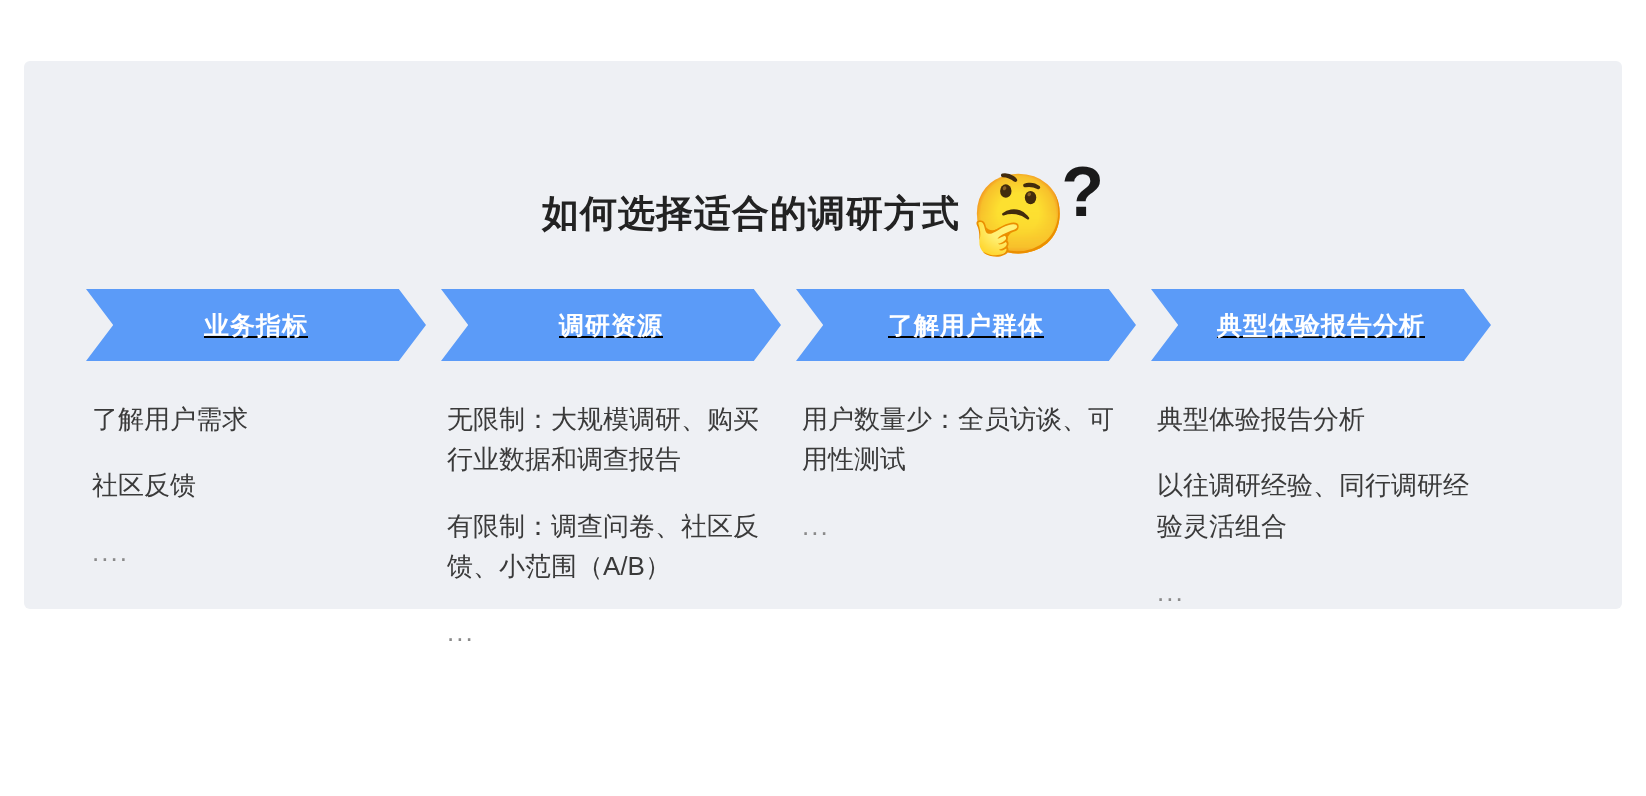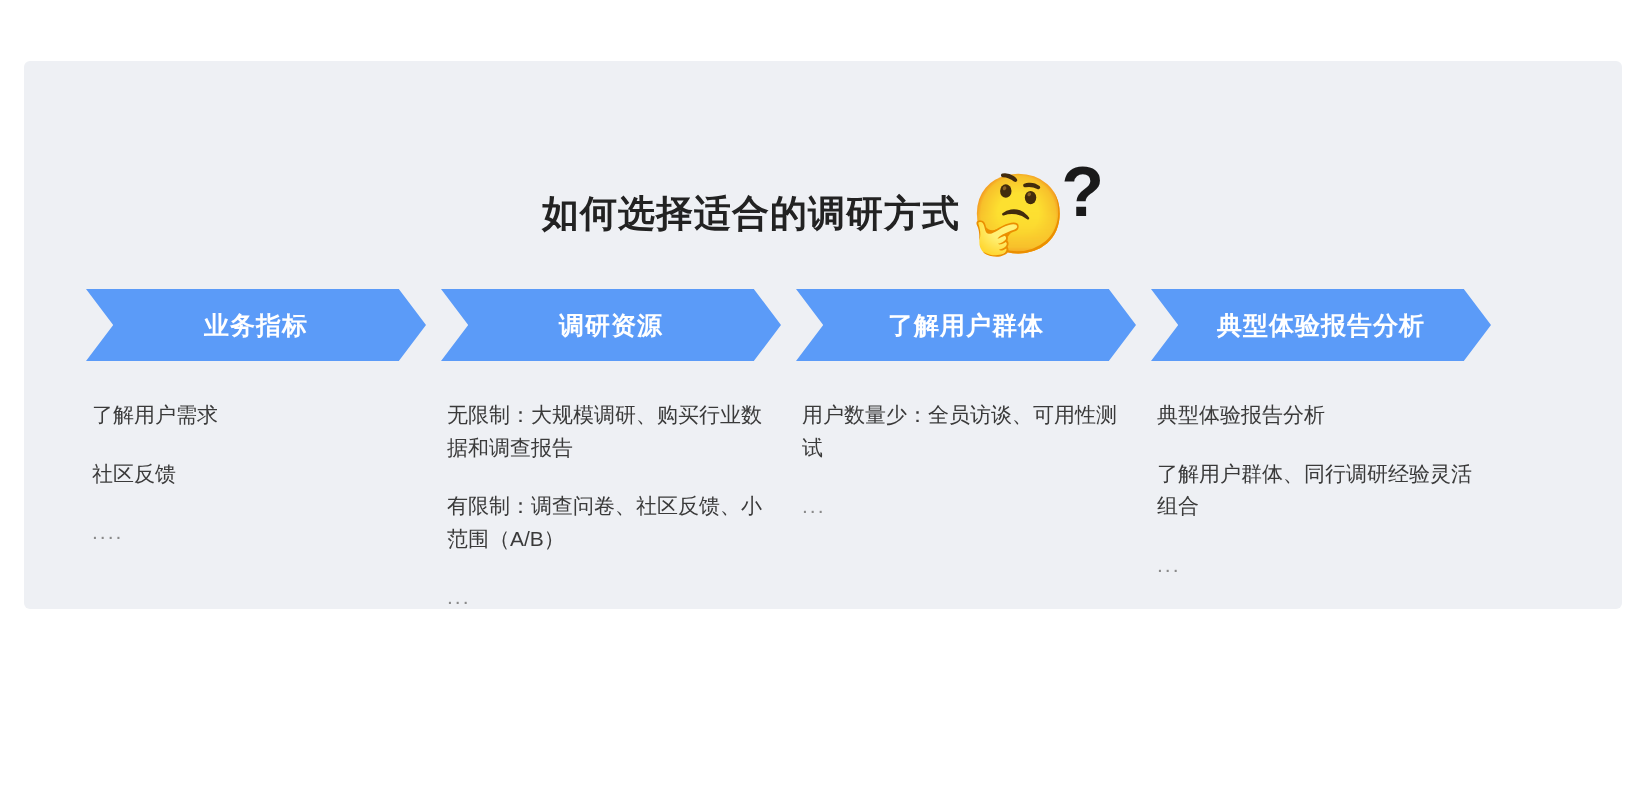--- a/index.html
+++ b/index.html
@@ -74,20 +74,21 @@
     position: relative;
   }
   .column:last-child { margin-right: 0; }
 
   .chevron {
     position: relative;
     height: 72px;
     display: flex;
     align-items: center;
     justify-content: center;
+    text-decoration: underline;
   }
   .chevron .shape {
     position: absolute;
     left: 0;
     top: 0;
     width: 100%;
     height: 100%;
     background: #5b9bf8;
     -webkit-clip-path: polygon(0 0, 92% 0, 100% 50%, 92% 100%, 0 100%, 8% 50%);
     clip-path: polygon(0 0, 92% 0, 100% 50%, 92% 100%, 0 100%, 8% 50%);
@@ -101,21 +102,21 @@
     z-index: 2;
     white-space: nowrap;
   }
 
   .items {
     margin-top: 38px;
     padding-left: 6px;
     padding-right: 18px;
   }
   .item {
-    font-size: 21px;
+    font-size: 26px;
     color: #3a3a3a;
     line-height: 1.55;
     margin-bottom: 26px;
   }
   .item.dots {
     color: #8a8a8a;
     letter-spacing: 2px;
   }
 </style>
 </head>
@@ -168,19 +169,19 @@
       </div>
     </div>
 
     <div class="column">
       <div class="chevron">
         <div class="shape"></div>
         <div class="label">典型体验报告分析</div>
       </div>
       <div class="items">
         <div class="item">典型体验报告分析</div>
-        <div class="item">了解用户群体、同行调研经验灵活组合</div>
+        <div class="item">以往调研经验、同行调研经验灵活组合</div>
         <div class="item dots">...</div>
       </div>
     </div>
 
   </div>
 </div>
 
 </body></html>

